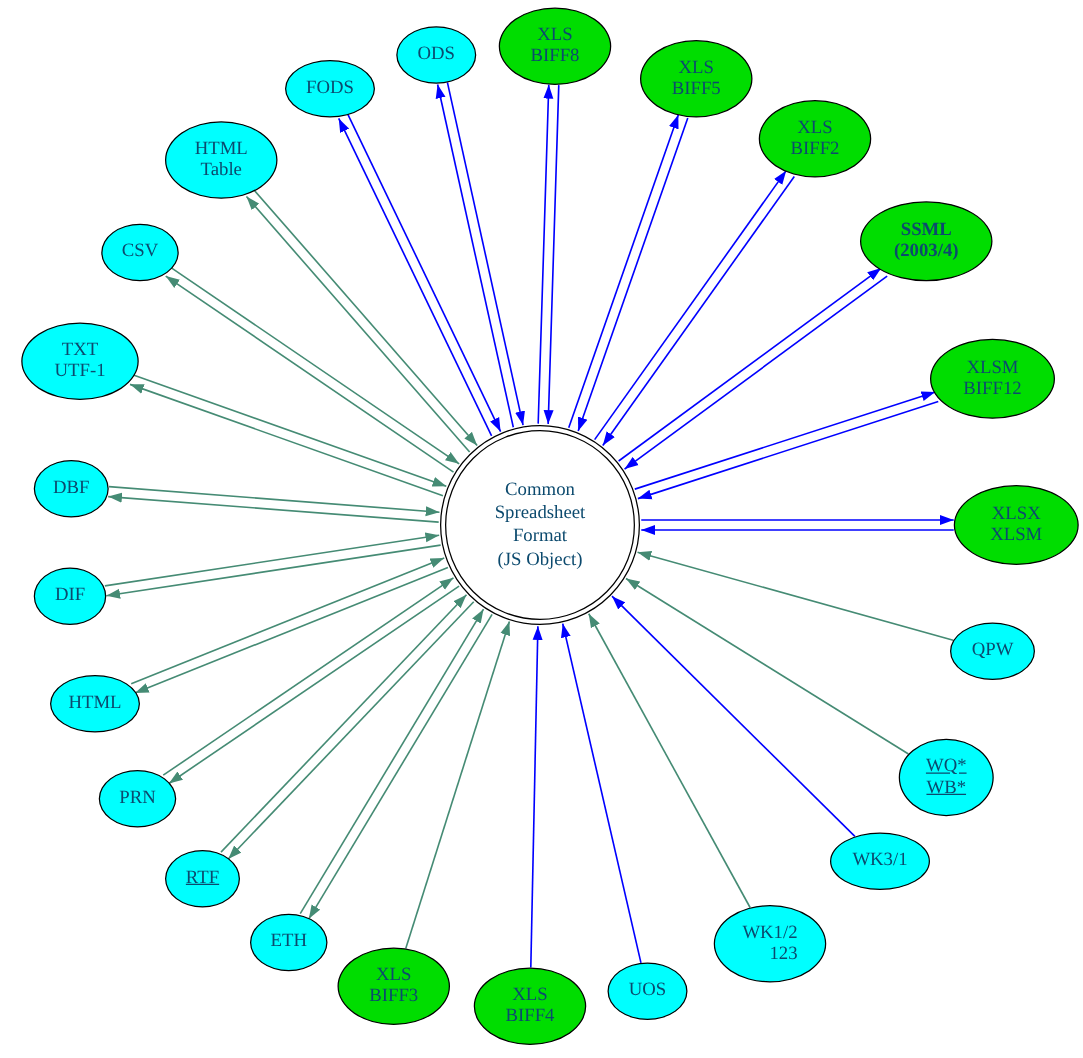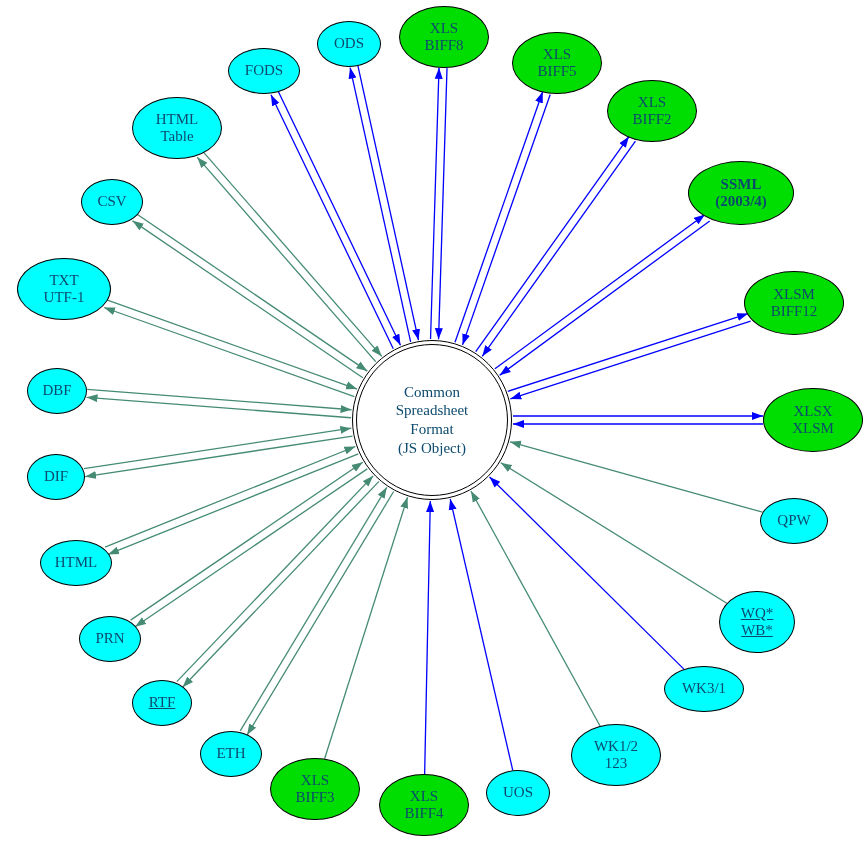--- a/index.html
+++ b/index.html
@@ -121,21 +121,21 @@
       <div class="node" style="left: 688px; top: 161px; width: 106px; height: 64px; background: rgb(0, 221, 0); font-weight: bold;">SSML
 (2003/4)</div>
       <div class="node" style="left: 744px; top: 271px; width: 100px; height: 64px; background: rgb(0, 221, 0);">XLSM
 BIFF12</div>
       <div class="node" style="left: 763px; top: 388px; width: 100px; height: 64px; background: rgb(0, 221, 0);">XLSX
 XLSM</div>
       <div class="node" style="left: 760px; top: 498px; width: 68px; height: 46px; background: rgb(0, 255, 255);">QPW</div>
       <div class="node" style="left: 719px; top: 591px; width: 76px; height: 62px; background: rgb(0, 255, 255); text-decoration: underline;">WQ*
 WB*</div>
       <div class="node" style="left: 664px; top: 666px; width: 80px; height: 46px; background: rgb(0, 255, 255);">WK3/1</div>
-      <div class="node" style="left: 571px; top: 724px; width: 90px; height: 62px; background: rgb(0, 255, 255);">WK1/2
+      <div class="node" style="left: 571px; top: 724px; width: 90px; height: 62px; background: rgb(0, 255, 255); text-align: right;">WK1/2
 123</div>
       <div class="node" style="left: 486px; top: 770px; width: 64px; height: 46px; background: rgb(0, 255, 255);">UOS</div>
       <div class="node" style="left: 379px; top: 774px; width: 90px; height: 62px; background: rgb(0, 221, 0);">XLS
 BIFF4</div>
       <div class="node" style="left: 270px; top: 758px; width: 90px; height: 62px; background: rgb(0, 221, 0);">XLS
 BIFF3</div>
       <div class="node" style="left: 200px; top: 731px; width: 62px; height: 46px; background: rgb(0, 255, 255);">ETH</div>
       <div class="node" style="left: 132px; top: 680px; width: 60px; height: 46px; background: rgb(0, 255, 255); text-decoration: underline;">RTF</div>
       <div class="node" style="left: 79px; top: 616px; width: 62px; height: 46px; background: rgb(0, 255, 255);">PRN</div>
       <div class="node" style="left: 40px; top: 540px; width: 72px; height: 46px; background: rgb(0, 255, 255);">HTML</div>

